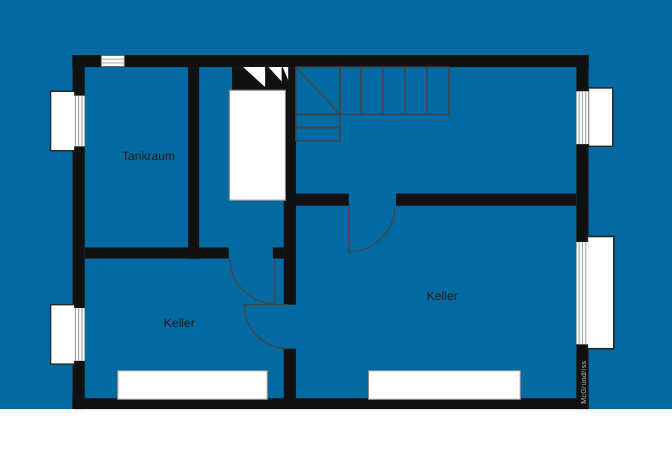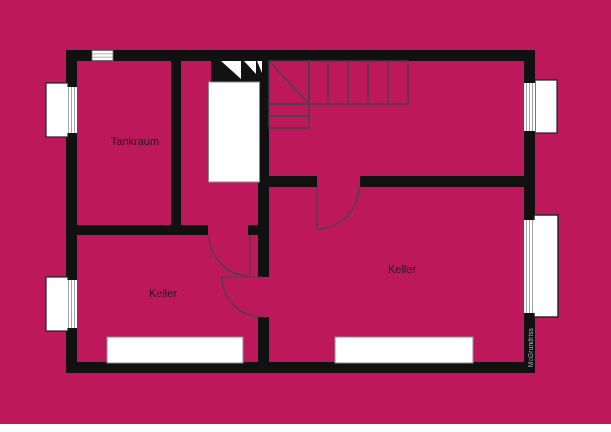--- a/index.html
+++ b/index.html
@@ -1,16 +1,16 @@
 <!DOCTYPE html>
 <html><head>
 <meta charset="utf-8">
 <style>
   html,body{margin:0;padding:0;background:#ffffff;}
-  .page{position:relative;width:611px;height:424px;background:#be185d;overflow:hidden;
+  .page{position:relative;width:611px;height:372px;background:#0369a1;overflow:hidden;
         font-family:"Liberation Sans", sans-serif;text-align:center;}
   svg{position:absolute;left:0;top:0;}
   text{font-family:"Liberation Sans", sans-serif;}
   .room-label{font-size:11px;fill:#1a1a1a;}
   .watermark{font-size:6.5px;fill:#b5b5b5;letter-spacing:0.2px;}
 </style>
 </head>
 <body>
 
 <div class="page">

